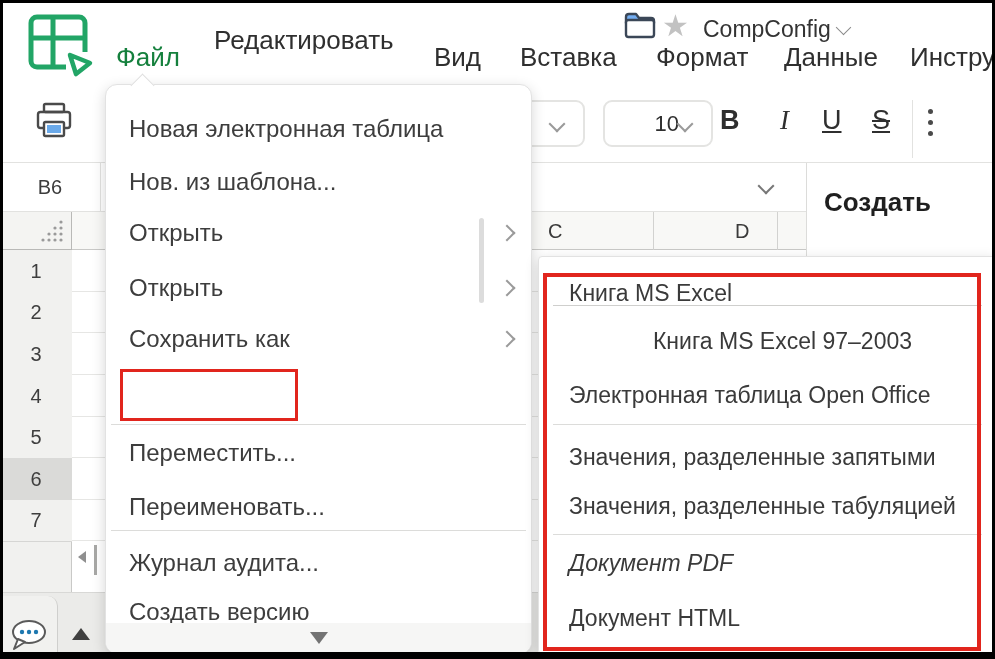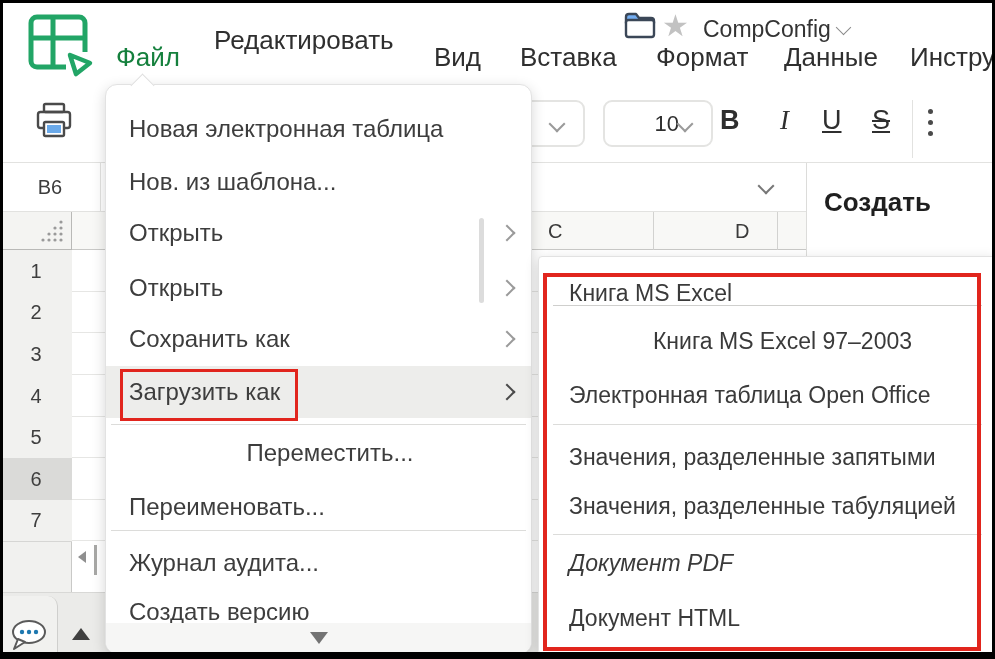--- a/index.html
+++ b/index.html
@@ -193,25 +193,21 @@
         <span class="chev-slot chv right"></span>
       </div>
     <div class="fm-item" style="top:177px;">
         <span>Открыть</span>
         <span class="chev-slot chv right"></span>
       </div>
     <div class="fm-item" style="top:228px;">
         <span>Сохранить как</span>
         <span class="chev-slot chv right"></span>
       </div>
-    <div class="fm-item" style="top:281px;background:#ededeb;">
-        <span>Загрузить как</span>
-        <span class="chev-slot chv right dark"></span>
-      </div>
-    <div class="fm-item" style="top:342px;justify-content:center;">
+    <div class="fm-item" style="top:342px;">
         <span>Переместить...</span>
       </div>
     <div class="fm-item" style="top:396px;">
         <span>Переименовать...</span>
       </div>
     <div class="fm-item" style="top:452px;">
         <span>Журнал аудита...</span>
       </div>
     <div class="fm-item" style="top:501px;">
         <span>Создать версию</span>

